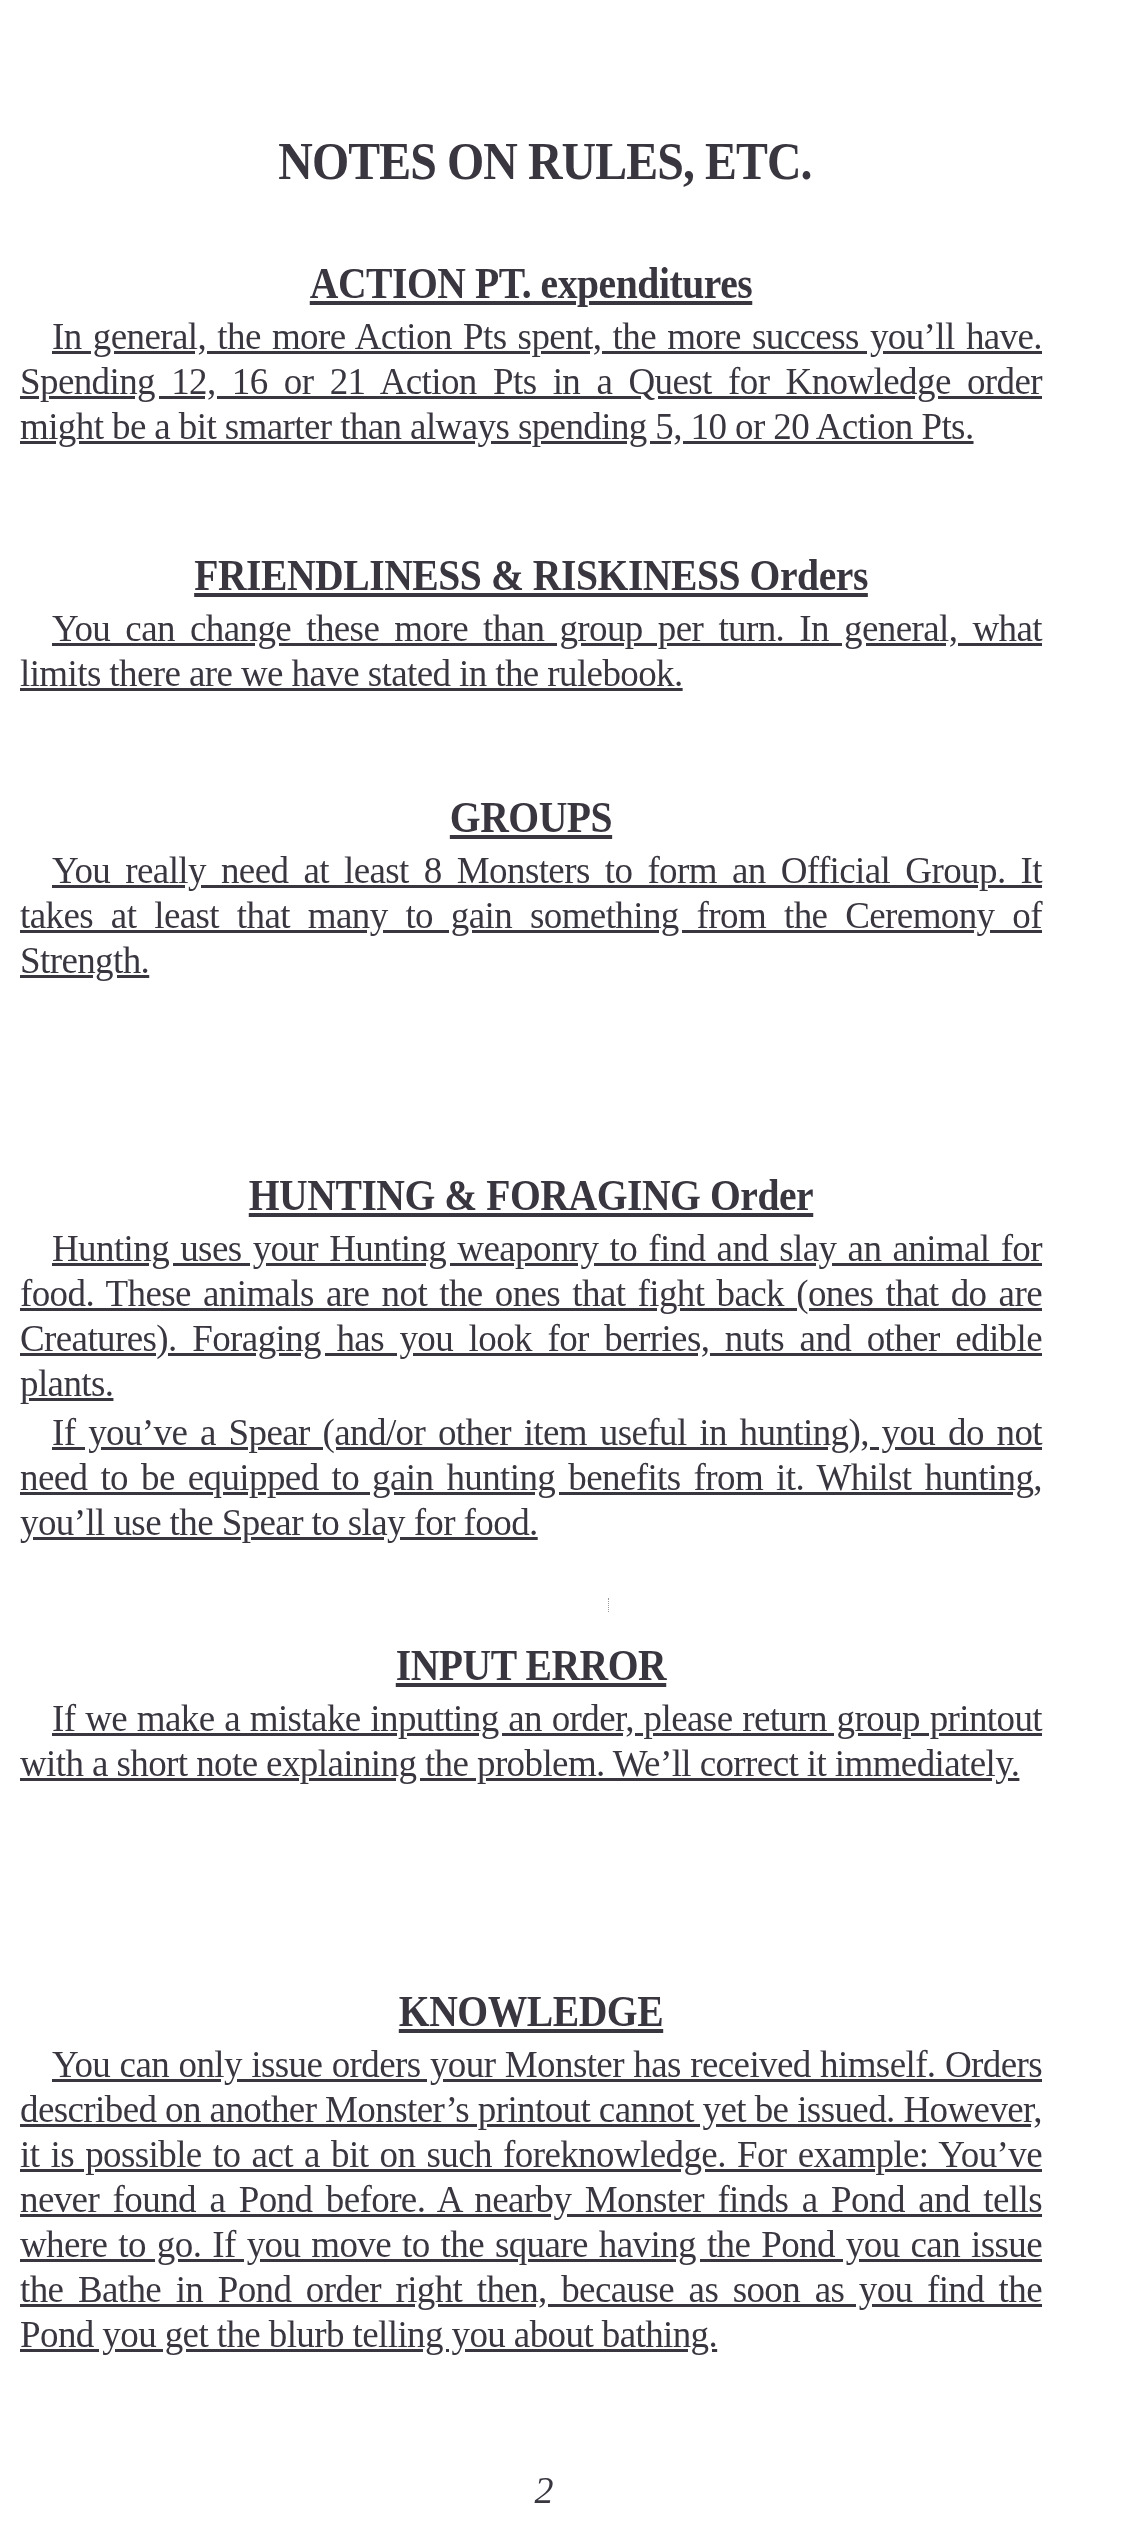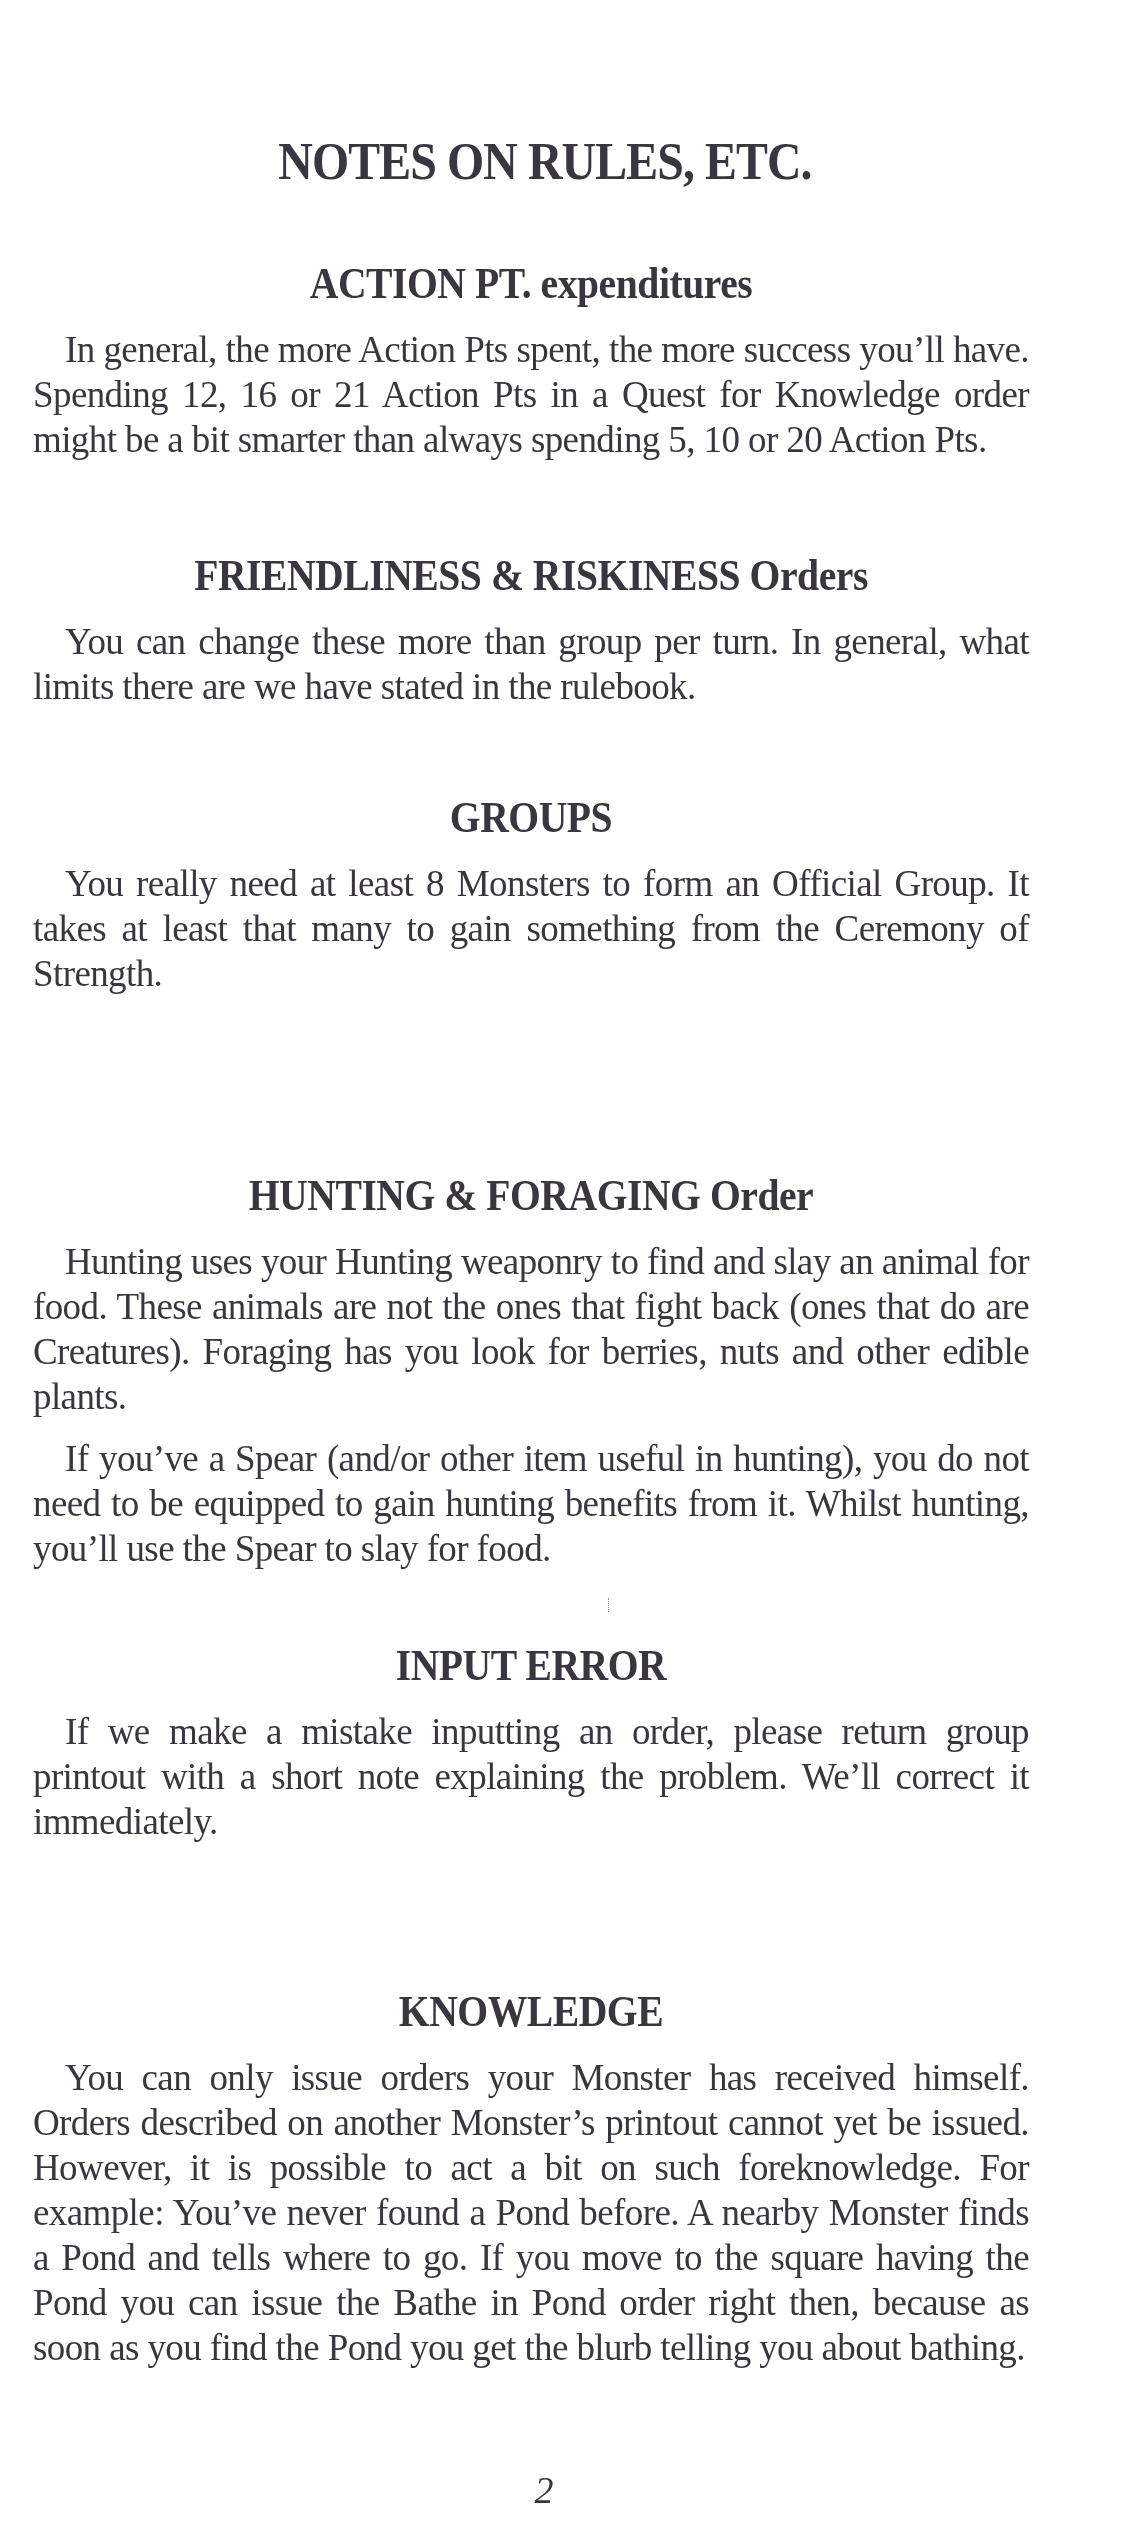--- a/index.html
+++ b/index.html
@@ -7,28 +7,28 @@
     width: 1128px; height: 2528px; position: relative; overflow: hidden;
     font-family: "Liberation Serif", "DejaVu Serif", serif;
     color: #3a3640;
   }
   .page { position: absolute; left: 0; top: 0; width: 952px; height: 2528px; }
   .title {
     position: absolute; left: 0; width: 1090px; top: 132px;
     text-align: center; font-weight: bold; font-size: 52px; letter-spacing: -1px;
     transform: scaleX(0.92); transform-origin: center;
   }
-  .section { position: absolute; left: 16px; width: 1030px; }
+  .section { position: absolute; left: 16px; width: 1030px; text-decoration: underline; }
   .heading {
     text-align: center; font-weight: bold; font-size: 44px; line-height: 52px;
     letter-spacing: -0.5px; transform: scaleX(0.9); transform-origin: center;
   }
   .para {
     font-size: 37px; line-height: 45px; text-align: justify;
-    text-indent: 32px; margin: 17px; letter-spacing: -0.6px;
+    text-indent: 32px; margin: 4px; letter-spacing: -0.6px;
   }
   .page-number {
     position: absolute; left: 0; width: 1128px; top: 2468px; text-align: center;
     font-style: italic; font-size: 38px; transform: translateX(-20px);
   }
   .speck { position: absolute; left: 608px; top: 1598px; width: 3px; height: 14px; border-left: 1px dotted #999; }
 </style>
 </head>
 <body>
 

